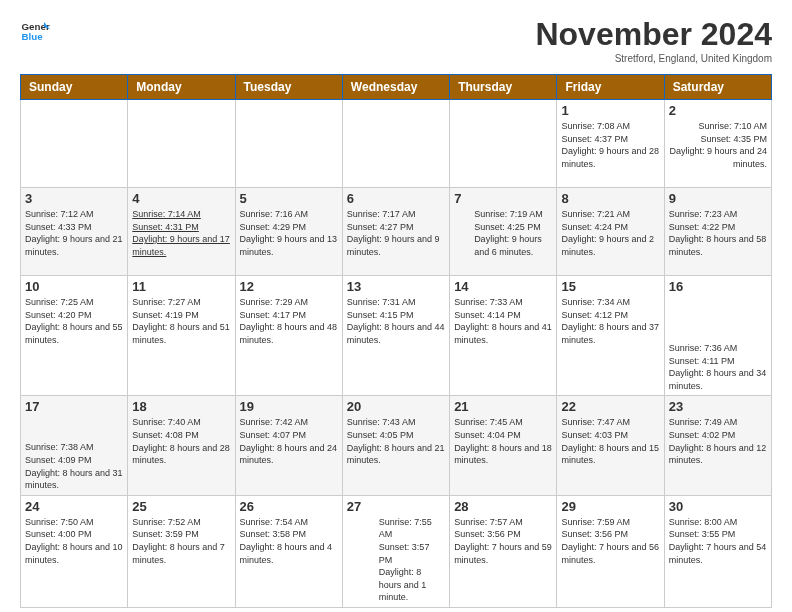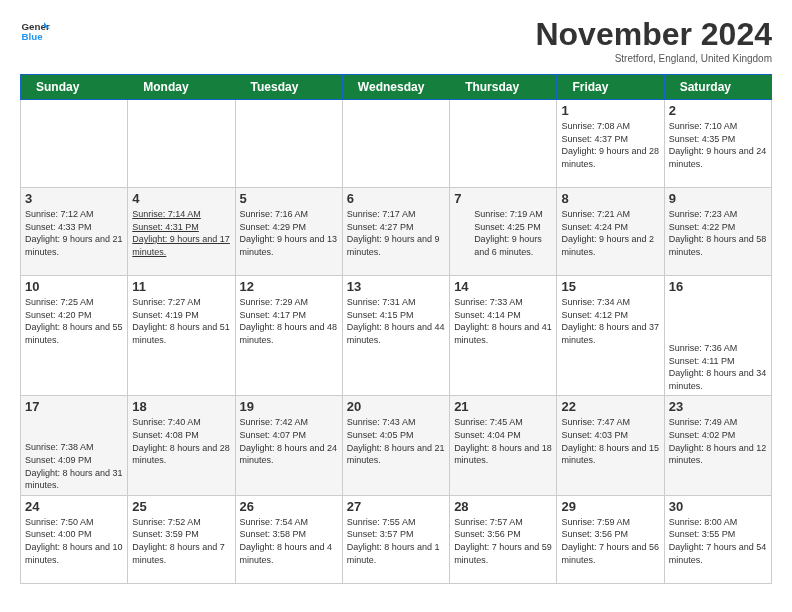--- a/index.html
+++ b/index.html
@@ -42,25 +42,25 @@
     .location {
       font-size: 10px;
       color: #555;
     }
     table {
       width: 100%;
       border-collapse: collapse;
       table-layout: fixed;
     }
     thead th {
-      background: #15803d;
+      background: #a16207;
       color: #fff;
       font-size: 12px;
       font-weight: bold;
-      padding: 5px 15px;
+      padding: 5px 8px;
       text-align: left;
       border: 1px solid #1565c0;
     }
     tbody td {
       vertical-align: top;
       border: 1px solid #ccc;
       padding: 3px 4px;
       font-size: 9.5px;
       color: #333;
       height: 88px;
@@ -122,21 +122,21 @@
           <td class="empty"></td>
           <td class="empty"></td>
           <td>
             <span class="day-num">1</span>
             <div class="day-info" style="white-space: pre-line;">Sunrise: 7:08 AM
 Sunset: 4:37 PM
 Daylight: 9 hours and 28 minutes.</div>
           </td>
           <td>
             <span class="day-num">2</span>
-            <div class="day-info" style="white-space: pre-line;">Sunrise: 7:10 AM
+            <div class="day-info" style="white-space: pre-line; text-align: right;">Sunrise: 7:10 AM
 Sunset: 4:35 PM
 Daylight: 9 hours and 24 minutes.</div>
           </td>
         </tr>
         <tr>
           <td>
             <span class="day-num">3</span>
             <div class="day-info" style="white-space: pre-line;">Sunrise: 7:12 AM
 Sunset: 4:33 PM
 Daylight: 9 hours and 21 minutes.</div>
@@ -280,21 +280,21 @@
 Daylight: 8 hours and 7 minutes.</div>
           </td>
           <td>
             <span class="day-num">26</span>
             <div class="day-info" style="white-space: pre-line;">Sunrise: 7:54 AM
 Sunset: 3:58 PM
 Daylight: 8 hours and 4 minutes.</div>
           </td>
           <td>
             <span class="day-num">27</span>
-            <div class="day-info" style="white-space: pre-line;">Sunrise: 7:55 AM
+            <div class="day-info" style="white-space: pre-line; margin-left: 32px;">Sunrise: 7:55 AM
 Sunset: 3:57 PM
 Daylight: 8 hours and 1 minute.</div>
           </td>
           <td>
             <span class="day-num">28</span>
             <div class="day-info" style="white-space: pre-line;">Sunrise: 7:57 AM
 Sunset: 3:56 PM
 Daylight: 7 hours and 59 minutes.</div>
           </td>
           <td>

